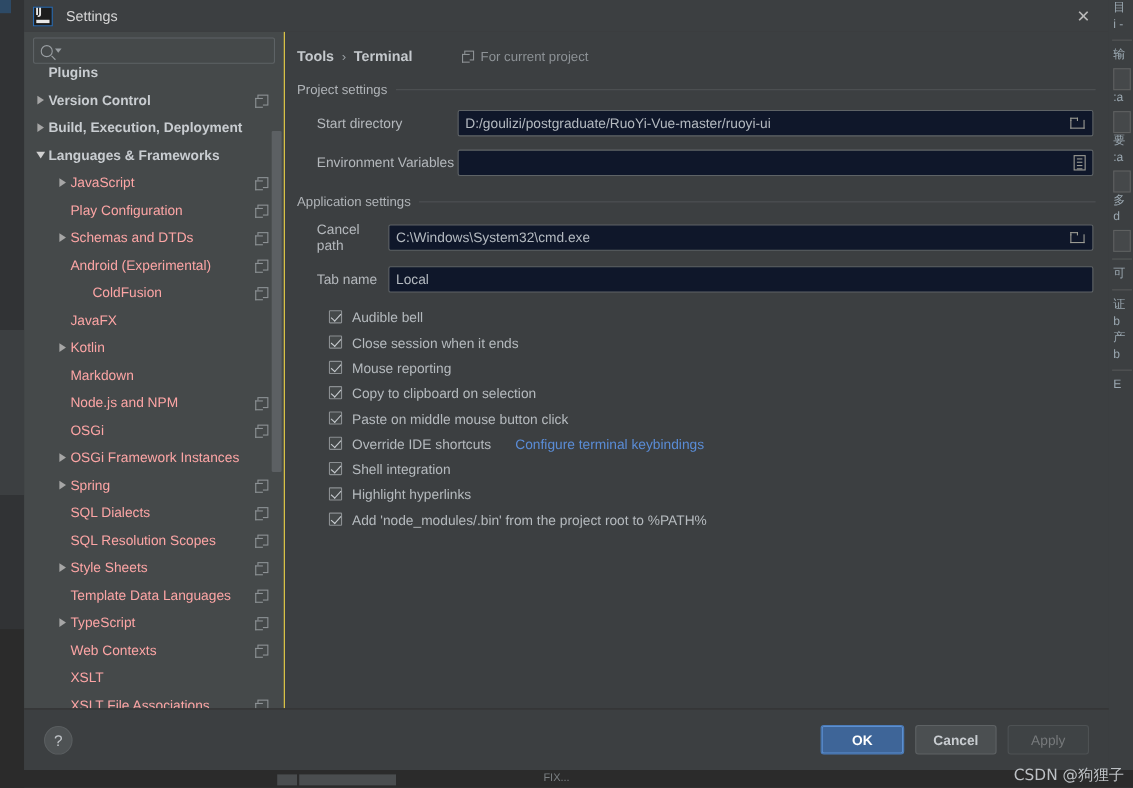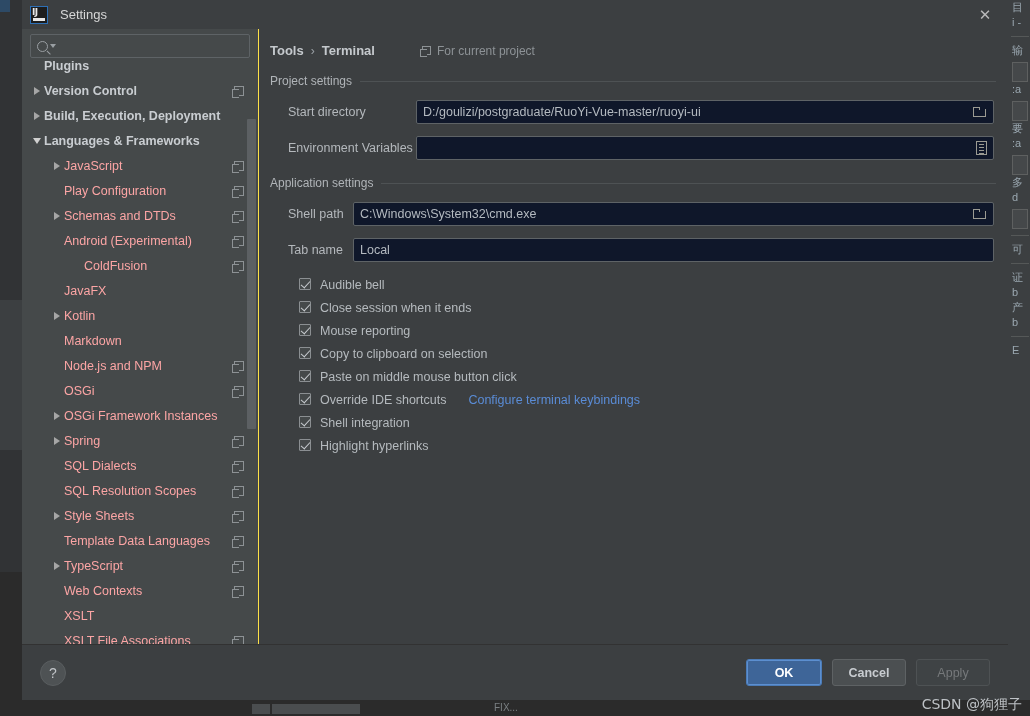--- a/index.html
+++ b/index.html
@@ -534,21 +534,21 @@
         </div>
       </div>
 
       <div class="group">
         <div class="group-header">
           <span class="group-title">Application settings</span>
           <span class="group-rule"></span>
         </div>
 
         <div class="field-row">
-          <span class="field-label" style="width:65px">Shell path</span>
+          <span class="field-label" style="width:65px">Cancel path</span>
           <span class="field-input" style="width:641px">
             <span class="val">C:\Windows\System32\cmd.exe</span>
             <span class="browse-icon">
                 <i class="f2"></i>
                 <i class="f1"></i>
               </span>
           </span>
         </div>
 
         <div class="field-row">
@@ -585,20 +585,24 @@
               <span class="inline-link">Configure terminal keybindings</span>
             </div>
             <div class="check-row">
               <span class="checkbox checked"></span>
               <span class="check-label">Shell integration</span>
             </div>
             <div class="check-row">
               <span class="checkbox checked"></span>
               <span class="check-label">Highlight hyperlinks</span>
             </div>
+            <div class="check-row">
+              <span class="checkbox checked"></span>
+              <span class="check-label">Add 'node_modules/.bin' from the project root to %PATH%</span>
+            </div>
           </div>
       </div>
 
       <div class="main-sb-track"></div>
     </div>
   </div>
 
   <div class="footer">
     <div class="help-btn">?</div>
     <div class="footer-spacer"></div>

